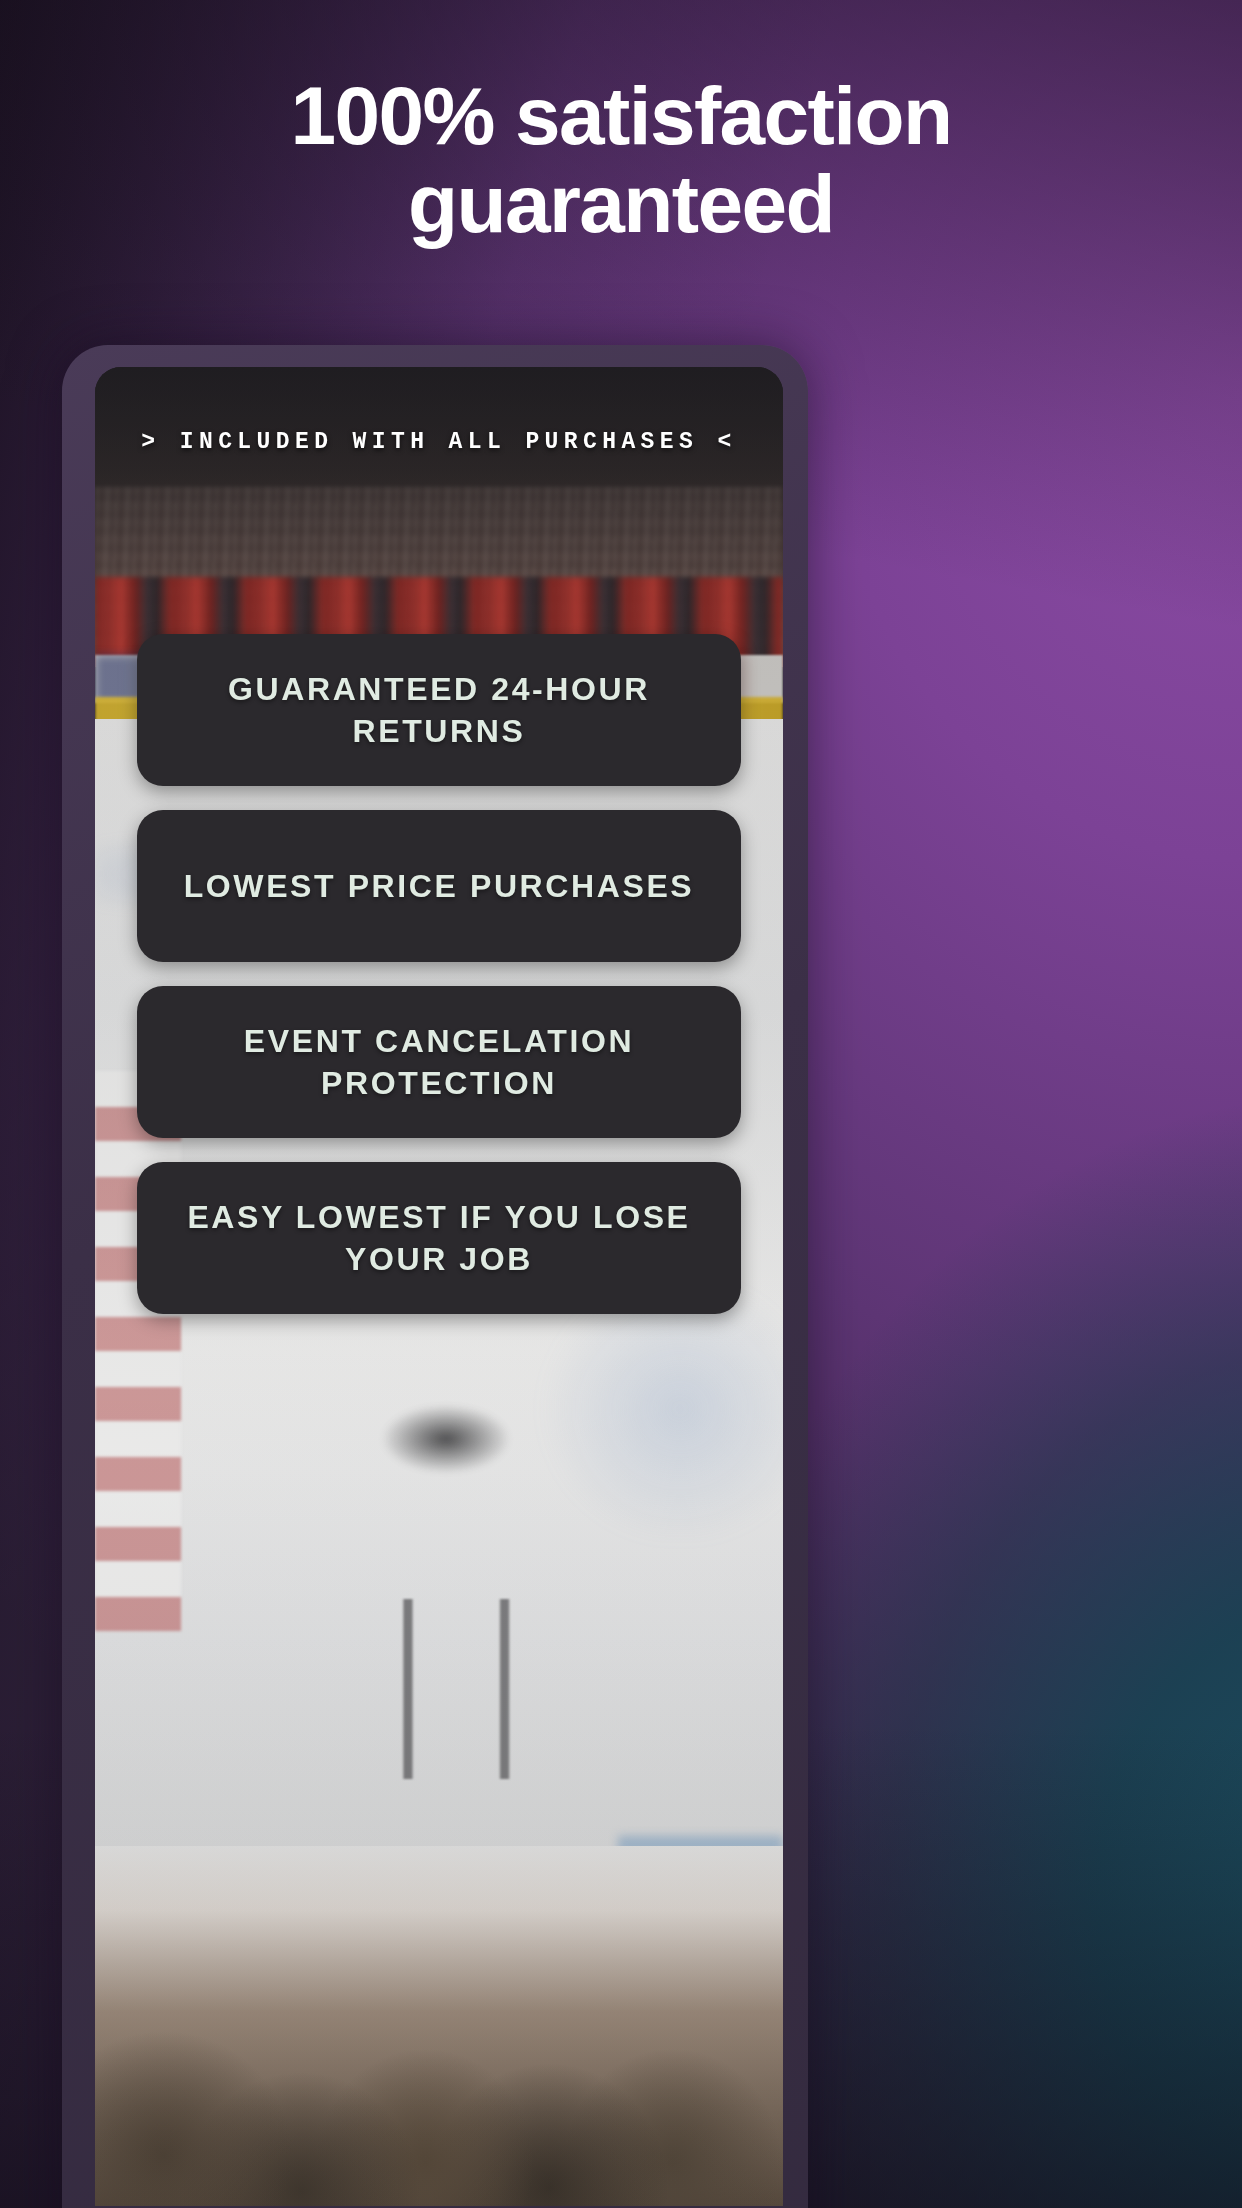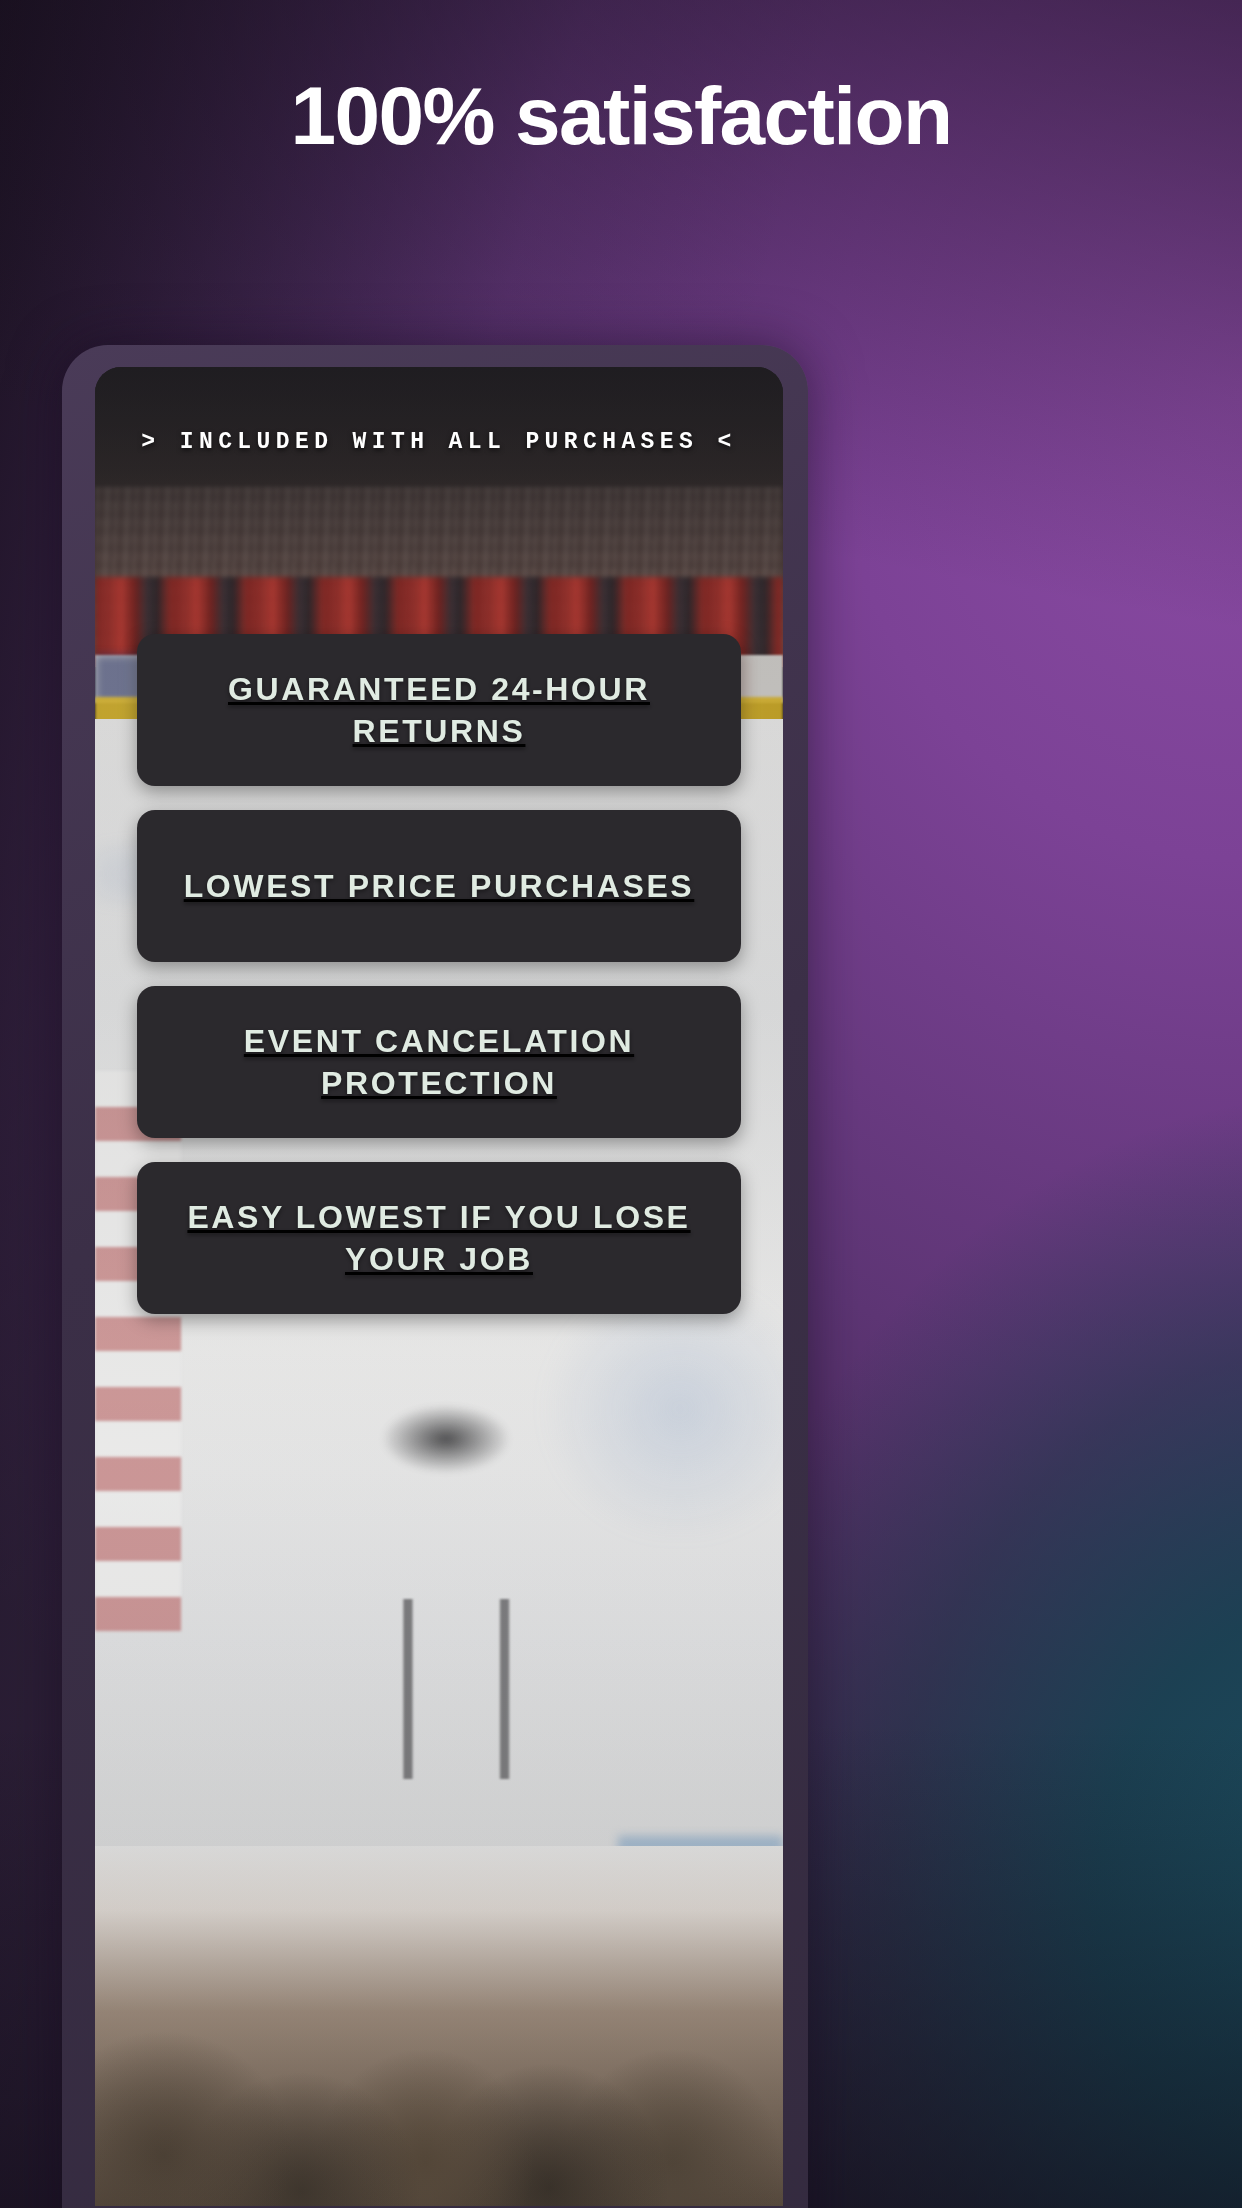--- a/index.html
+++ b/index.html
@@ -215,28 +215,27 @@
   }
   .cards {
     margin-top:179px;
     width:604px;
     display:flex;
     flex-direction:column;
     gap:24px;
   }
   .card {
     background:#2b292d;
-    border-radius:18px;
+    border-radius:26px;
     min-height:152px;
     display:flex;
     align-items:center;
     justify-content:center;
     padding:22px 34px;
     box-shadow:0 6px 18px rgba(0,0,0,0.35);
-    text-decoration:underline;
   }
   .card-label {
     color:#e0ebe2;
     font-family:"Liberation Sans", sans-serif;
     font-size:32px;
     line-height:42px;
     font-weight:700;
     letter-spacing:2.6px;
     text-align:center;
     text-shadow:0 2px 4px rgba(0,0,0,0.45);
@@ -249,20 +248,21 @@
 
   <div class="bg-base"></div>
   <div class="bg-teal"></div>
   <div class="bg-darkleft"></div>
   <div class="bg-topdark"></div>
   <div class="bg-botdark"></div>
 
   <div class="headline">
     <span>100% satisfaction</span>
     <br>
+    <span>guaranteed</span>
   </div>
 
   <div class="phone-frame">
     <div class="phone-screen">
 
       <div class="photo">
         <div class="ph-top"></div>
         <div class="ph-crowd"></div>
         <div class="ph-bench"></div>
         <div class="ph-adband"></div>

